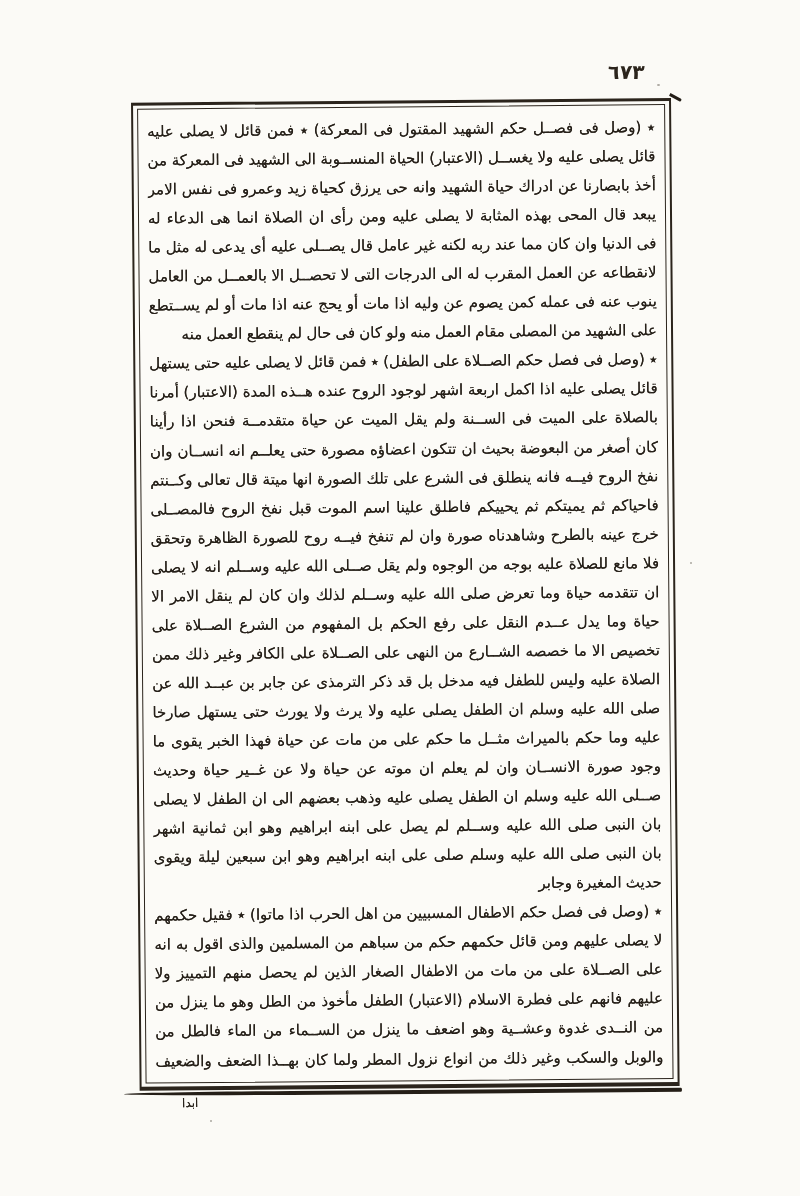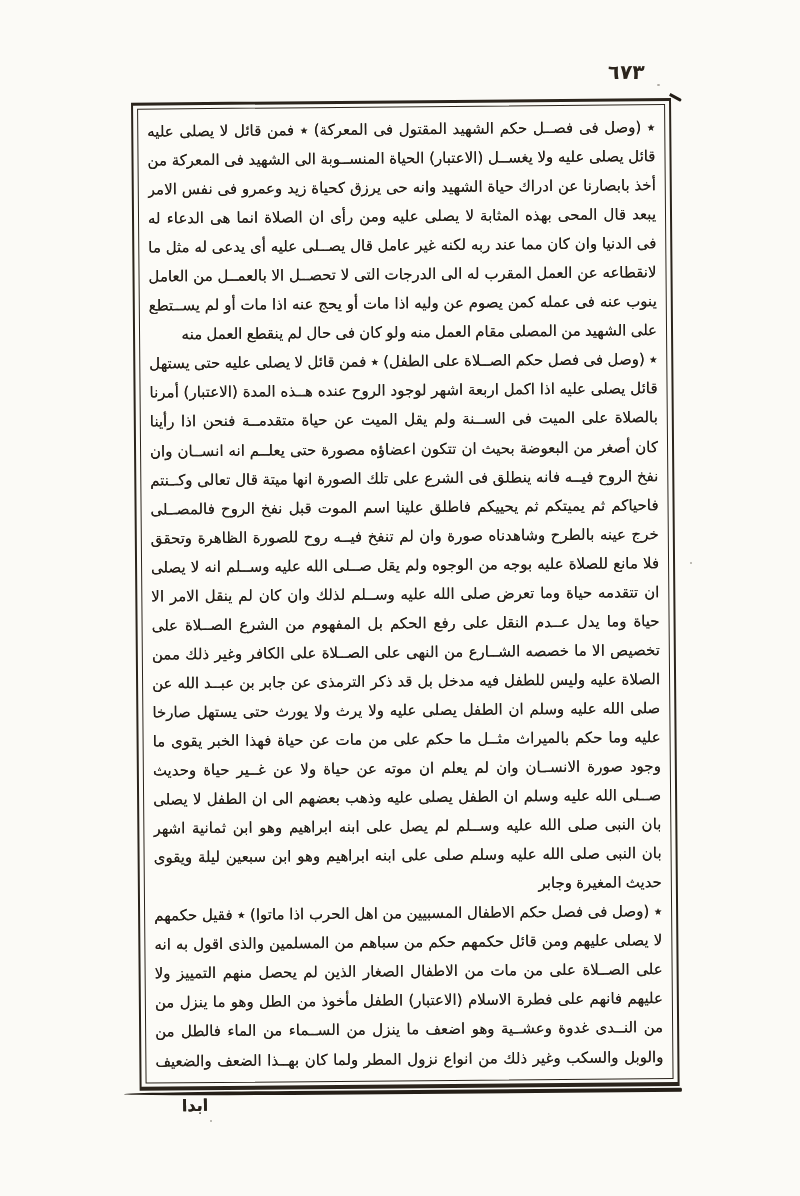--- a/index.html
+++ b/index.html
@@ -69,21 +69,21 @@
     text-align-last:justify;
     word-spacing:-0.5px;
     overflow:hidden;
   }
   .para.end-short .line:last-child {
     text-align-last:right;
   }
 
   .catchword {
     position:absolute; top:1096px; left:182px;
-    font-size:16px; font-weight:bold;
+    font-size:12px; font-weight:normal;
     color:#29231b;
     transform:rotate(-1deg);
     text-shadow:0 0 .5px rgba(38,32,25,.9);
   }
 
   
   .speck { position:absolute; background:#4a4238; border-radius:50%; opacity:.45; }
   .speck.s1 { top:84px;  left:657px; width:3px; height:2px; }
   .speck.s2 { top:562px; left:690px; width:2px; height:2px; }
   .speck.s3 { top:1120px; left:210px; width:2px; height:2px; }

